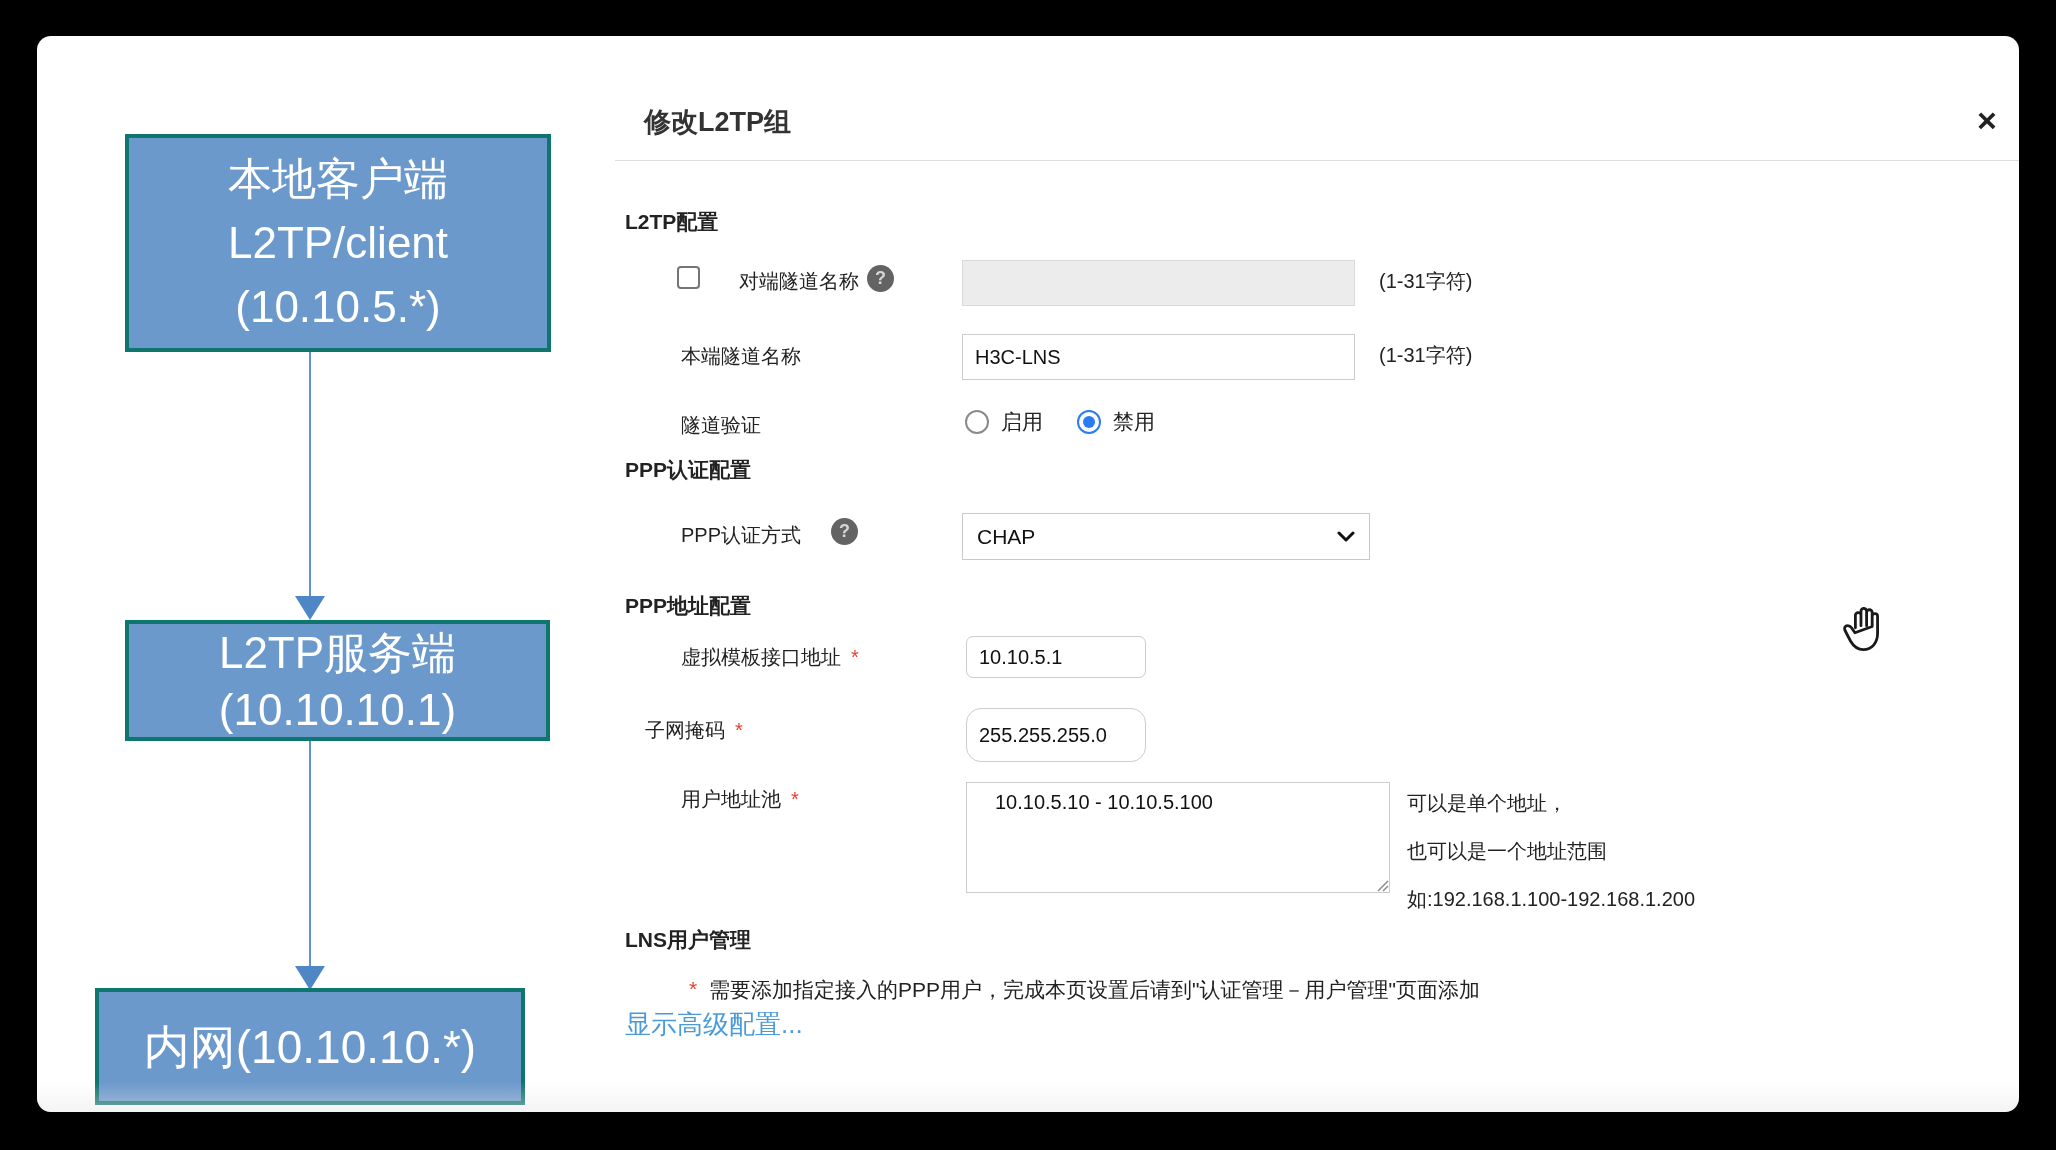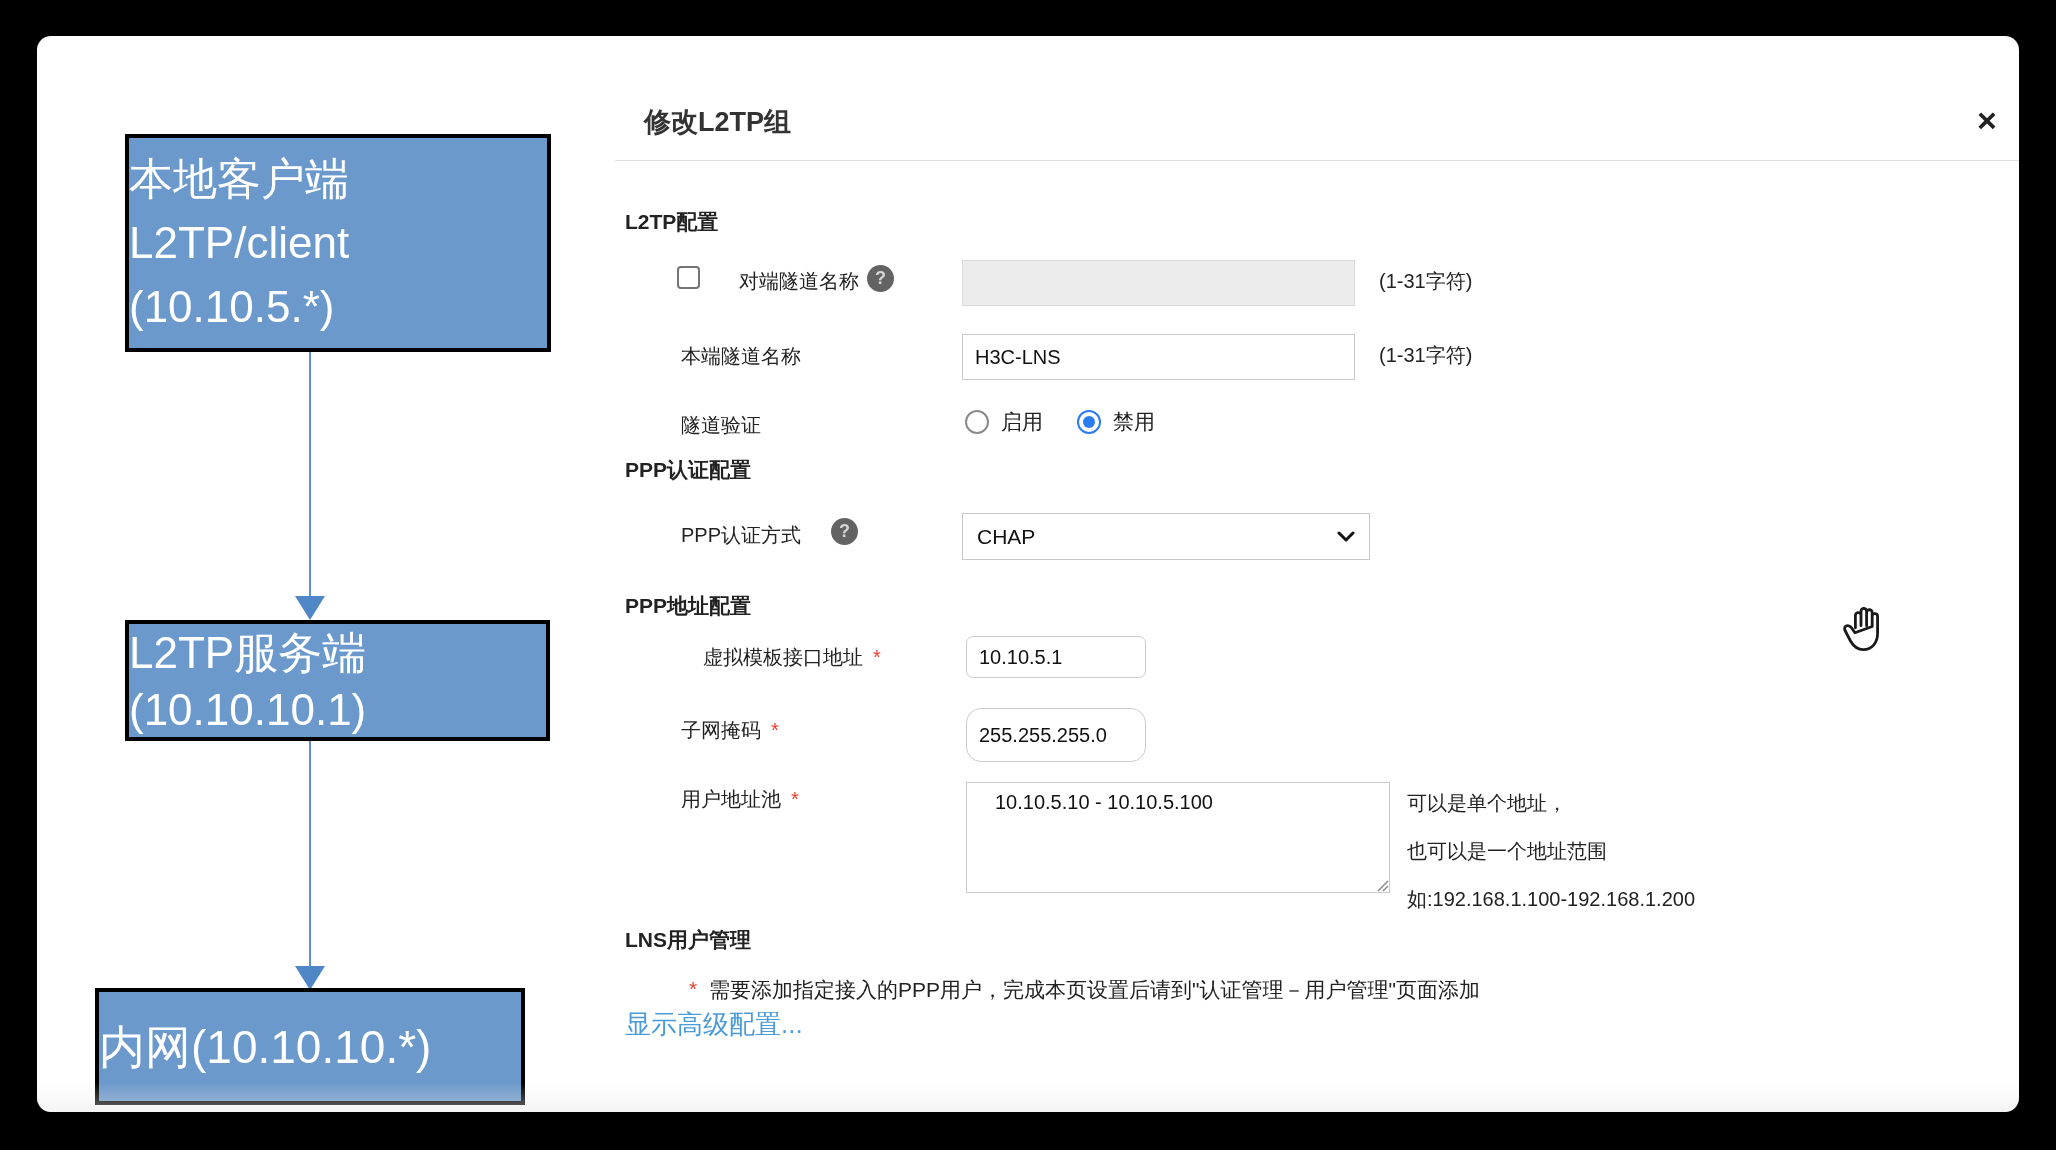--- a/index.html
+++ b/index.html
@@ -3,22 +3,22 @@
 <meta charset="utf-8">
 <style>
   * { margin:0; padding:0; box-sizing:border-box; }
   html,body { width:2056px; height:1150px; background:#000; overflow:hidden;
     font-family:"Liberation Sans","DejaVu Sans",sans-serif; }
   .stage { position:relative; width:2056px; height:1150px; background:#000; }
   .card { position:absolute; left:37px; top:36px; width:1982px; height:1076px;
     background:#fff; border-radius:14px; overflow:hidden; }
 
   
-  .dbox { position:absolute; background:#6c99cb; border:4px solid #000000;
-    color:#fff; text-align:left; display:flex; flex-direction:column;
+  .dbox { position:absolute; background:#6c99cb; border:4px solid #0f766e;
+    color:#fff; text-align:center; display:flex; flex-direction:column;
     justify-content:center; }
   .box1 { left:88px; top:98px;  width:426px; height:218px; font-size:44px; line-height:64px; }
   .box2 { left:88px; top:584px; width:425px; height:121px; font-size:44px; line-height:57px; }
   .box3 { left:58px; top:952px; width:430px; height:117px; font-size:46px; line-height:110px; }
   .arrow-shaft { position:absolute; width:2px; background:#5b94d1; }
   .shaft1 { left:272px; top:316px; height:256px; }
   .shaft2 { left:272px; top:705px; height:232px; }
   .arrow-head { position:absolute; width:0; height:0;
     border-left:15px solid transparent; border-right:15px solid transparent;
     border-top:24px solid #4f86c6; }
@@ -133,24 +133,24 @@
       <span>CHAP</span>
       <span class="chev">
         <svg width="18" height="12" viewBox="0 0 18 12">
             <polyline points="2,2 9,9 16,2" fill="none" stroke="#111" stroke-width="3" stroke-linecap="round" stroke-linejoin="round"></polyline>
           </svg>
       </span>
     </div>
 
     <div class="section-h" style="top:556px;">PPP地址配置</div>
 
-    <div class="f-label" style="left:644px; top:608px;margin-left:22px;"><span>虚拟模板接口地址</span><span class="req">*</span></div>
+    <div class="f-label" style="left:644px; top:608px;"><span>虚拟模板接口地址</span><span class="req">*</span></div>
     <input class="inp" style="left: 929px; top: 600px; width: 180px; height: 42px; border-radius: 7px;" value="10.10.5.1">
 
-    <div class="f-label" style="left:644px; top:681px;"><span>子网掩码</span><span class="req">*</span></div>
+    <div class="f-label" style="left:608px; top:681px;"><span>子网掩码</span><span class="req">*</span></div>
     <input class="inp" style="left: 929px; top: 672px; width: 180px; height: 54px; border-radius: 15px;" value="255.255.255.0">
 
     <div class="f-label" style="left:644px; top:750px;"><span>用户地址池</span><span class="req">*</span></div>
     <textarea class="ta" style="">10.10.5.10 - 10.10.5.100</textarea>
     <span class="ta-grip">
       <svg width="14" height="14" viewBox="0 0 14 14">
           <line x1="3" y1="13" x2="13" y2="3" stroke="#888" stroke-width="1.5"></line>
           <line x1="8" y1="13" x2="13" y2="8" stroke="#888" stroke-width="1.5"></line>
         </svg>
     </span>

